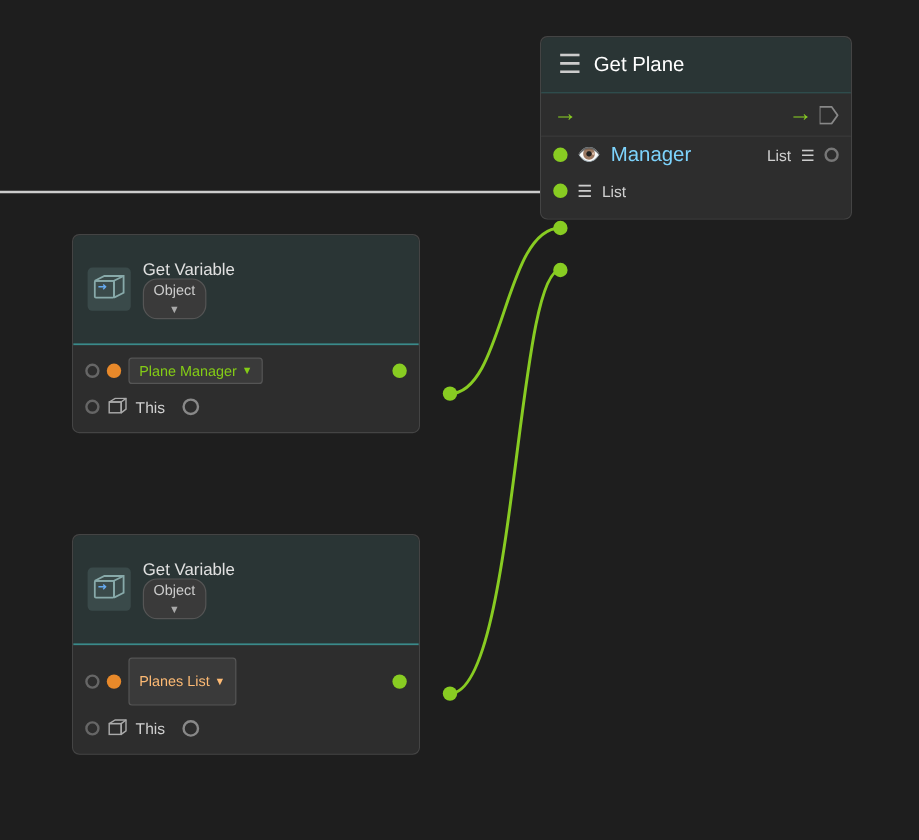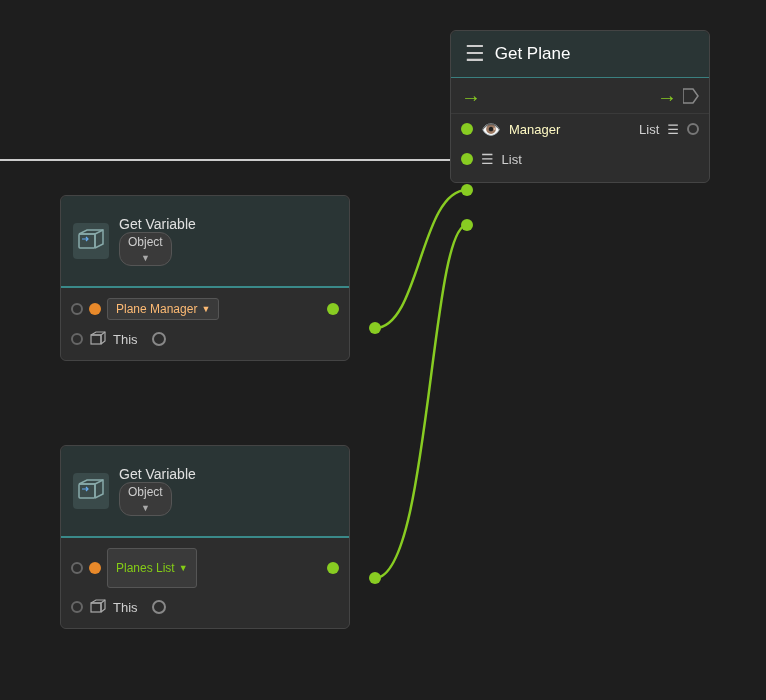--- a/index.html
+++ b/index.html
@@ -173,21 +173,21 @@
           <polygon points="0,1 10,1 15,8 10,15 0,15" fill="none" stroke="#888" stroke-width="1.5"></polygon>
         </svg>
       </div>
     </div>
 
     <div class="planes-data-row">
 
       <div style="width:12px;height:12px;border-radius:50%;background:#88cc22;flex-shrink:0;"></div>
 
       <span style="font-size:16px;">👁️</span>
-      <span style="color:#fef9c3; font-size:13px; flex:1;">Manager</span>
+      <span style="color:#7dd3fc; font-size:17px; flex:1;">Manager</span>
       <span style="color:#d0d0d0; font-size:13px;">List</span>
       <span style="color:#ccc; font-size:13px;">☰</span>
       <div style="width:12px;height:12px;border-radius:50%;border:2px solid #777;background:transparent;"></div>
     </div>
 
     <div class="planes-data-row">
 
       <div style="width:12px;height:12px;border-radius:50%;background:#88cc22;flex-shrink:0;"></div>
       <span style="color:#ccc;font-size:14px;">☰</span>
       <span style="color:#d0d0d0; font-size:13px; flex:1;">List</span>
@@ -218,21 +218,21 @@
         <span style="font-size:9px; color:#aaa;">▼</span>
       </div>
     </div>
   </div>
 
   <div class="var-body">
 
     <div class="var-row">
       <div class="left-empty-port"></div>
       <div style="width:12px;height:12px;border-radius:50%;background:#e8892a;flex-shrink:0;"></div>
-      <button style="display:flex;align-items:center;background:#3a3a3a;border:1px solid #555;border-radius:3px;padding:3px 8px;gap:4px;color:#fdba74;font-size:12px;cursor:pointer;">
+      <button style="display:flex;align-items:center;background:#3a3a3a;border:1px solid #555;border-radius:3px;padding:3px 8px;gap:4px;color:#84cc16;font-size:12px;cursor:pointer;">
         <span>Plane Manager</span>
         <span style="font-size:9px;">▼</span>
       </button>
 
       <div style="width:12px;height:12px;border-radius:50%;background:#88cc22;margin-left:auto;flex-shrink:0;"></div>
     </div>
 
     <div class="var-row">
       <div class="left-empty-port"></div>
 
@@ -270,21 +270,21 @@
         <span style="font-size:9px; color:#aaa;">▼</span>
       </div>
     </div>
   </div>
 
   <div class="var-body">
 
     <div class="var-row">
       <div class="left-empty-port"></div>
       <div style="width:12px;height:12px;border-radius:50%;background:#e8892a;flex-shrink:0;"></div>
-      <button style="display:flex;align-items:center;background:#3a3a3a;border:1px solid #555;border-radius:3px;padding:12px 8px;gap:4px;color:#84cc16;font-size:12px;cursor:pointer;">
+      <button style="display:flex;align-items:center;background:#3a3a3a;border:1px solid #555;border-radius:3px;padding:12px 8px;gap:4px;color:#fdba74;font-size:12px;cursor:pointer;">
         <span>Planes List</span>
         <span style="font-size:9px;">▼</span>
       </button>
 
       <div style="width:12px;height:12px;border-radius:50%;background:#88cc22;margin-left:auto;flex-shrink:0;"></div>
     </div>
 
     <div class="var-row">
       <div class="left-empty-port"></div>
       <div style="width:18px;height:18px;display:flex;align-items:center;justify-content:center;">

